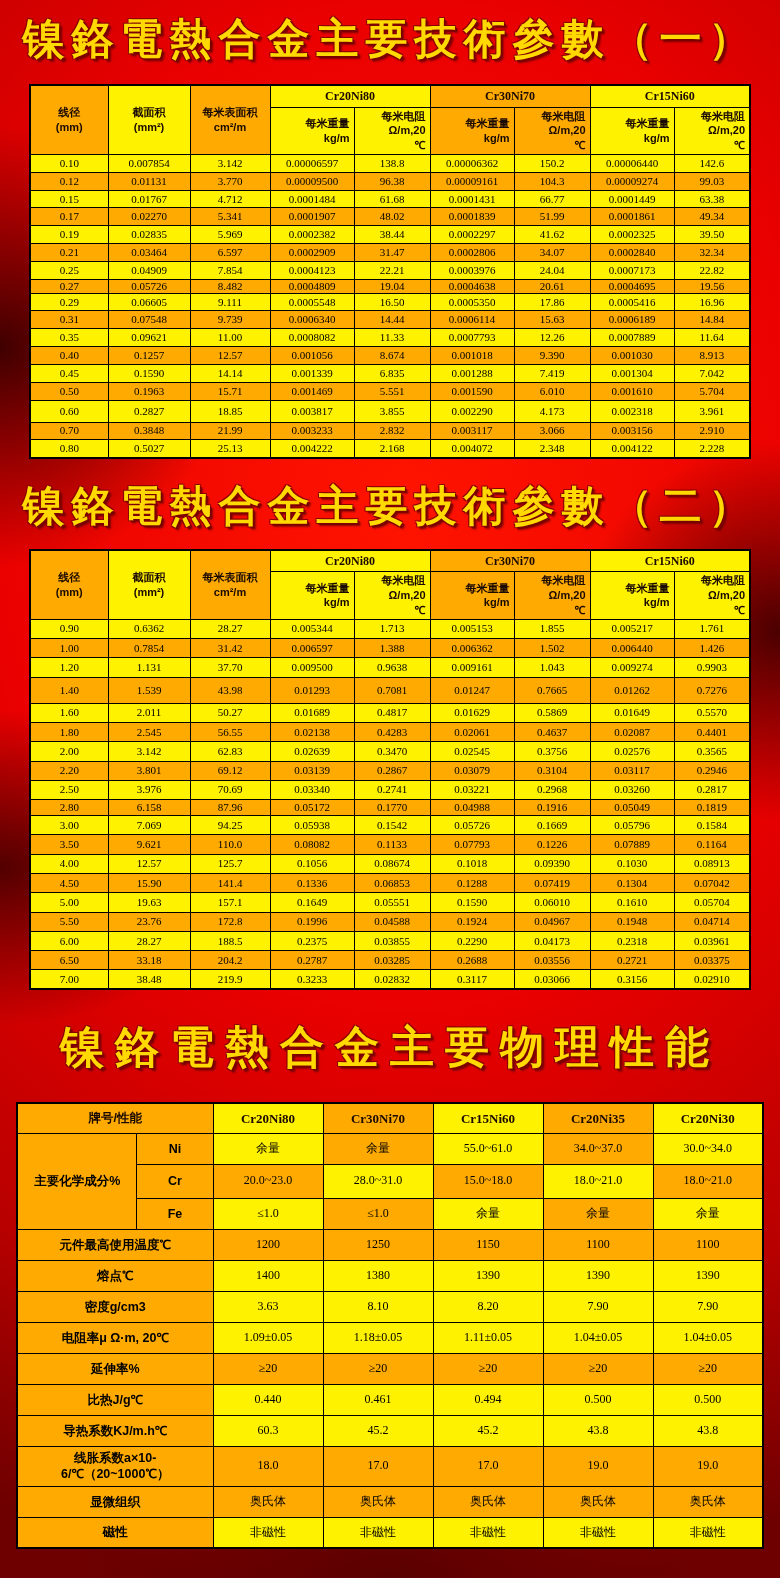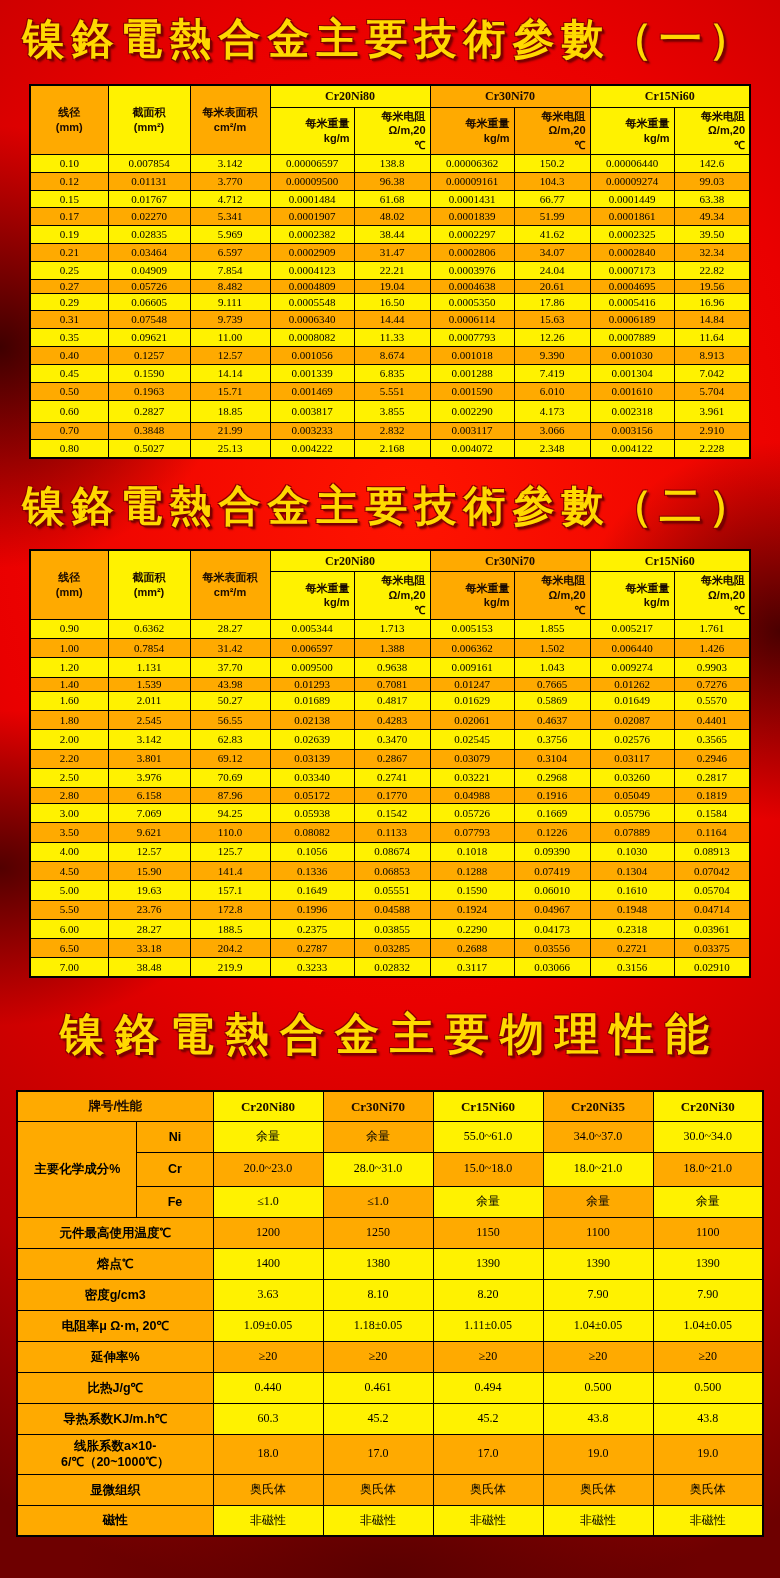--- a/index.html
+++ b/index.html
@@ -13,21 +13,21 @@
       radial-gradient(ellipse 30% 14% at 0% 22%, #3f0000 0%, rgba(63,0,0,0) 100%),
       radial-gradient(ellipse 26% 12% at 100% 40%, #4a0000 0%, rgba(74,0,0,0) 100%),
       radial-gradient(ellipse 30% 10% at 0% 55%, #520000 0%, rgba(82,0,0,0) 100%),
       radial-gradient(ellipse 40% 10% at 50% 100%, #5a0000 0%, rgba(90,0,0,0) 100%),
       radial-gradient(ellipse 120% 70% at 52% 32%, #ff1400 0%, #ea0000 45%, #b80000 78%, #6e0000 100%);
     font-family:"Liberation Sans", sans-serif;
   }
   h1.poster-title{
     margin:0;
     text-align:center;
-    font-family:Liberation Serif, serif;
+    font-family:Liberation Sans, sans-serif;
     font-weight:bold;
     color:#ffd900;
     text-shadow:2px 2px 0 #7c0000, -1px -1px 0 #8b0000, 1px -1px 0 #8b0000, -1px 1px 0 #8b0000, 3px 3px 2px rgba(60,0,0,.6);
     white-space:nowrap;
   }
   #title-1{padding-top:8px;height:62px;line-height:62px;font-size:42px;letter-spacing:7px;}
   #title-2{margin-top:16px;height:62px;line-height:62px;font-size:42px;letter-spacing:7px;}
   #title-3{margin-top:28px;height:58px;line-height:58px;font-size:44px;letter-spacing:11px;}
 
   table{border-collapse:collapse;table-layout:fixed;}
@@ -348,21 +348,21 @@
           <td>1.20</td>
           <td>1.131</td>
           <td>37.70</td>
           <td>0.009500</td>
           <td>0.9638</td>
           <td>0.009161</td>
           <td>1.043</td>
           <td>0.009274</td>
           <td>0.9903</td>
         </tr>
-        <tr style="height:14px" class="o">
+        <tr style="height:26px" class="o">
           <td>1.40</td>
           <td>1.539</td>
           <td>43.98</td>
           <td>0.01293</td>
           <td>0.7081</td>
           <td>0.01247</td>
           <td>0.7665</td>
           <td>0.01262</td>
           <td>0.7276</td>
         </tr>

